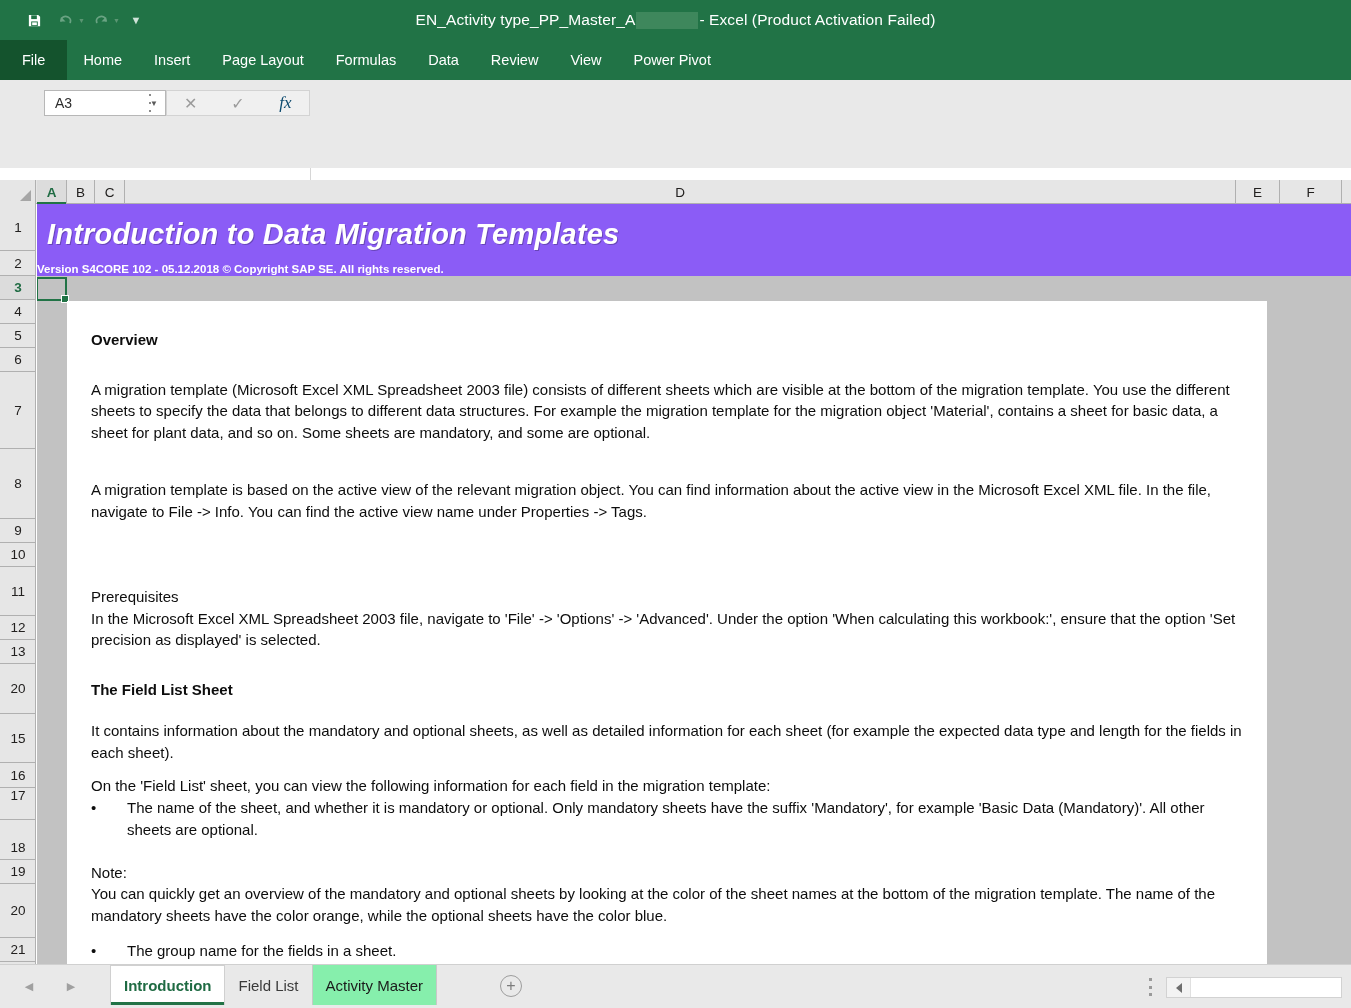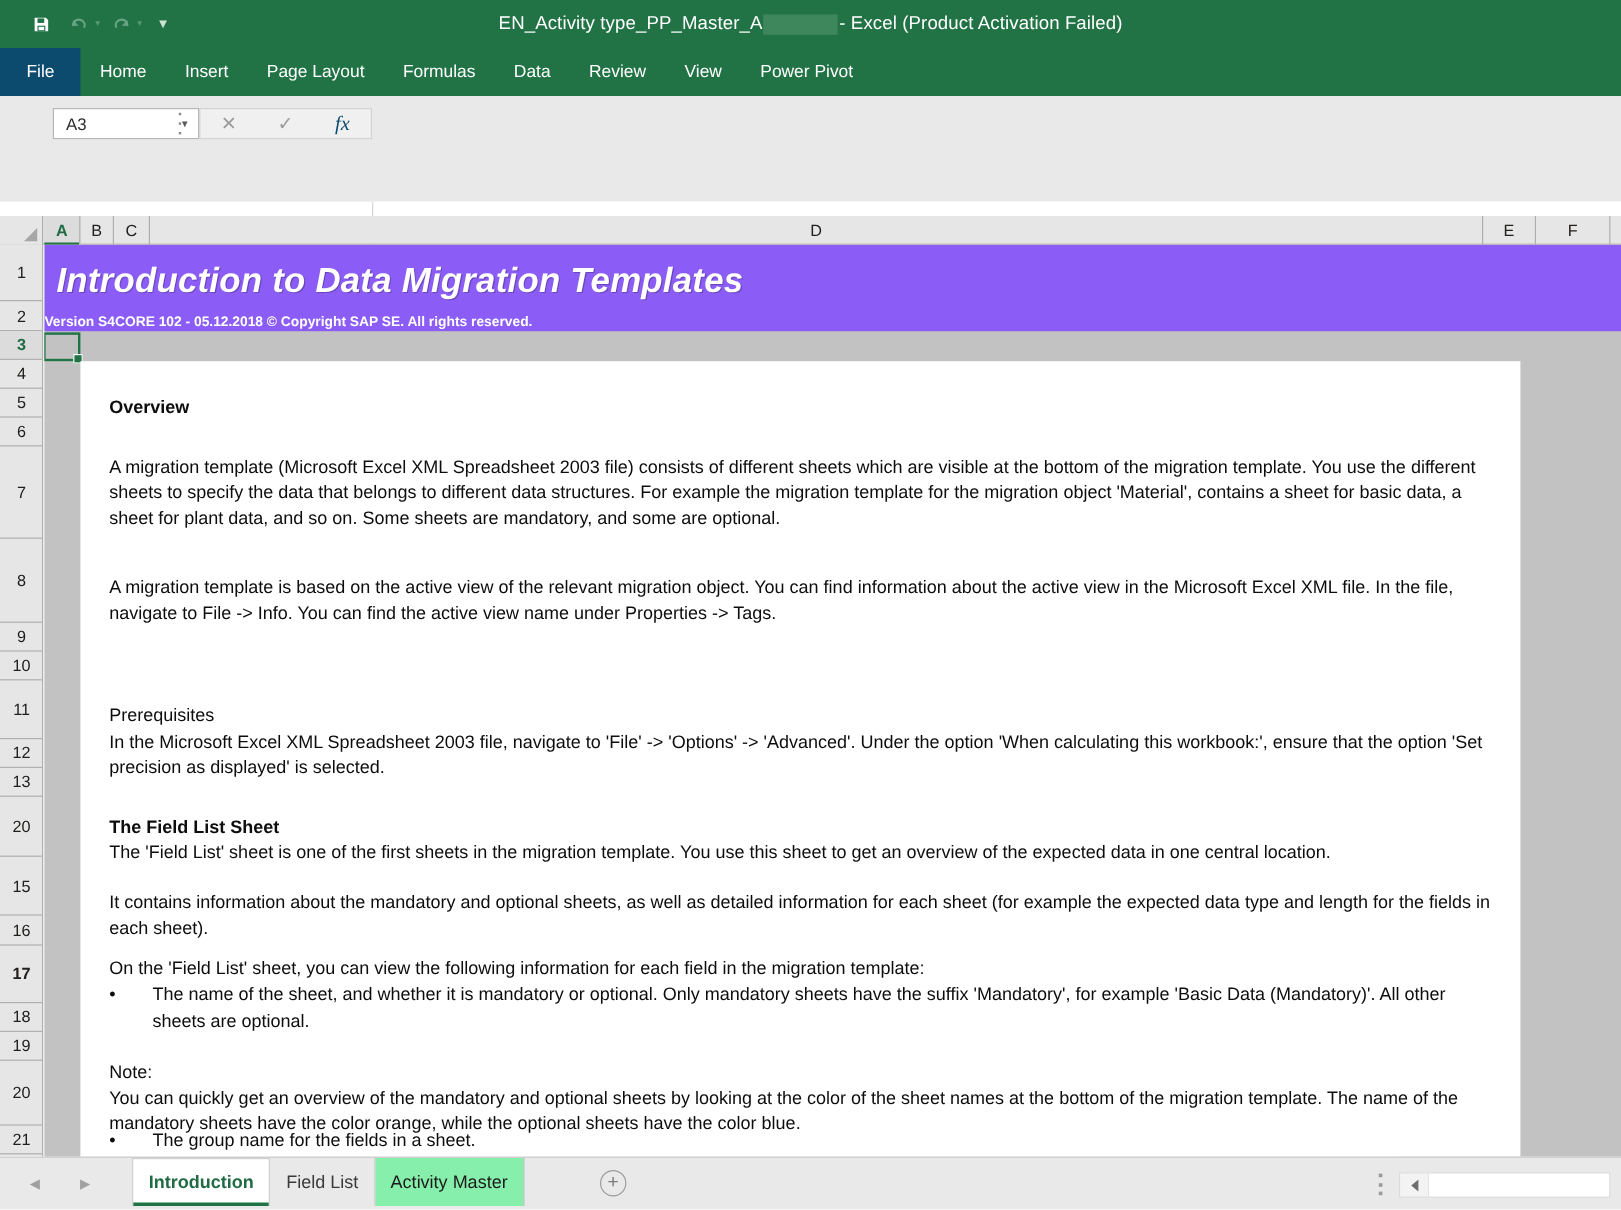--- a/index.html
+++ b/index.html
@@ -38,21 +38,21 @@
   
   .ribbon{
     position:absolute; left:0; top:40px; width:1351px; height:40px;
     background:#217346;
   }
   .tabs{ position:absolute; left:0; top:0; height:40px; display:flex; align-items:stretch; }
   .tab{
     display:flex; align-items:center; color:#ffffff; font-size:14.5px;
     padding:0 16px; white-space:nowrap;
   }
-  .tab.file{ background:#0c4a6e; padding:0 22px; }
+  .tab.file{ background:#14532d; padding:0 22px; }
   .tellme{
     position:absolute; left:722px; top:0; height:40px;
     display:flex; align-items:center; gap:8px;
     color:#d3e5db; font-size:14.5px; white-space:nowrap;
   }
   .bulb{ width:14px; height:17px; position:relative; }
   .bulb svg{ display:block; }
 
   
   .fbar{
@@ -322,21 +322,21 @@
     <div class="rh" style="top:168px;height:77px;">7</div>
     <div class="rh" style="top:245px;height:70px;">8</div>
     <div class="rh" style="top:315px;height:24px;">9</div>
     <div class="rh" style="top:339px;height:24px;">10</div>
     <div class="rh" style="top:363px;height:49px;">11</div>
     <div class="rh" style="top:412px;height:24px;">12</div>
     <div class="rh" style="top:436px;height:24px;">13</div>
     <div class="rh" style="top:460px;height:50px;">20</div>
     <div class="rh" style="top:510px;height:49px;">15</div>
     <div class="rh" style="top:559px;height:25px;">16</div>
-    <div class="rh" style="top:584px;height:48px;font-weight:bold;">17</div>
+    <div class="rh" style="top:568px;height:48px;">17</div>
     <div class="rh" style="top:632px;height:24px;">18</div>
     <div class="rh" style="top:656px;height:24px;">19</div>
     <div class="rh" style="top:680px;height:54px;">20</div>
     <div class="rh" style="top:734px;height:24px;">21</div>
   </div>
 
   <div class="sheet">
 
     <div class="banner">
       <div class="banner-title">Introduction to Data Migration Templates</div>
@@ -352,21 +352,20 @@
         <div class="sp28"></div>
         <div class="p">A migration template (Microsoft Excel XML Spreadsheet 2003 file) consists of different sheets which are visible at the bottom of the migration template. You use the different sheets to specify the data that belongs to different data structures. For example the migration template for the migration object 'Material', contains a sheet for basic data, a sheet for plant data, and so on. Some sheets are mandatory, and some are optional.</div>
         <div class="sp36"></div>
         <div class="p">A migration template is based on the active view of the relevant migration object. You can find information about the active view in the Microsoft Excel XML file. In the file, navigate to File -&gt; Info. You can find the active view name under Properties -&gt; Tags.</div>
         <div class="sp36"></div>
         <div class="sp28"></div>
         <div class="p">Prerequisites</div>
         <div class="p">In the Microsoft Excel XML Spreadsheet 2003 file, navigate to 'File' -&gt; 'Options' -&gt; 'Advanced'. Under the option 'When calculating this workbook:', ensure that the option 'Set precision as displayed' is selected.</div>
         <div class="sp28"></div>
         <div class="p b">The Field List Sheet</div>
-        <div class="p">The 'Field List' sheet is one of the first sheets in the migration template. You use this sheet to get an overview of the expected data in one central location.</div>
         <div class="sp20"></div>
         <div class="p">It contains information about the mandatory and optional sheets, as well as detailed information for each sheet (for example the expected data type and length for the fields in each sheet).</div>
         <div class="sp12"></div>
         <div class="p">On the 'Field List' sheet, you can view the following information for each field in the migration template:</div>
         <div class="bullet">
           <span class="bdot">•</span>
           <span class="btxt">The name of the sheet, and whether it is mandatory or optional. Only mandatory sheets have the suffix 'Mandatory', for example 'Basic Data (Mandatory)'. All other sheets are optional.</span>
         </div>
         <div class="sp20"></div>
         <div class="p">Note:</div>

